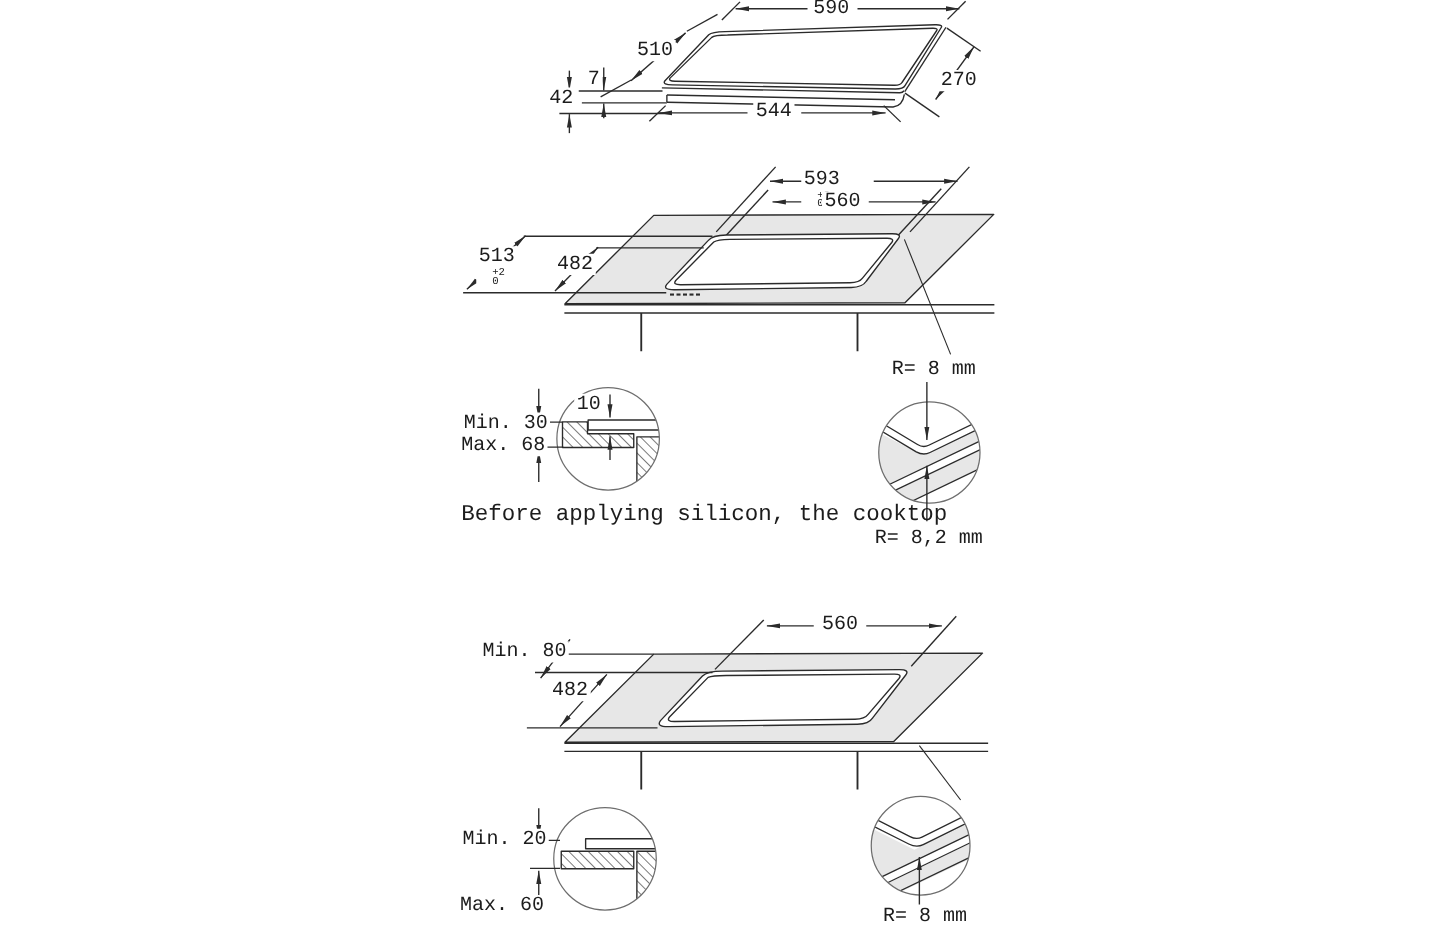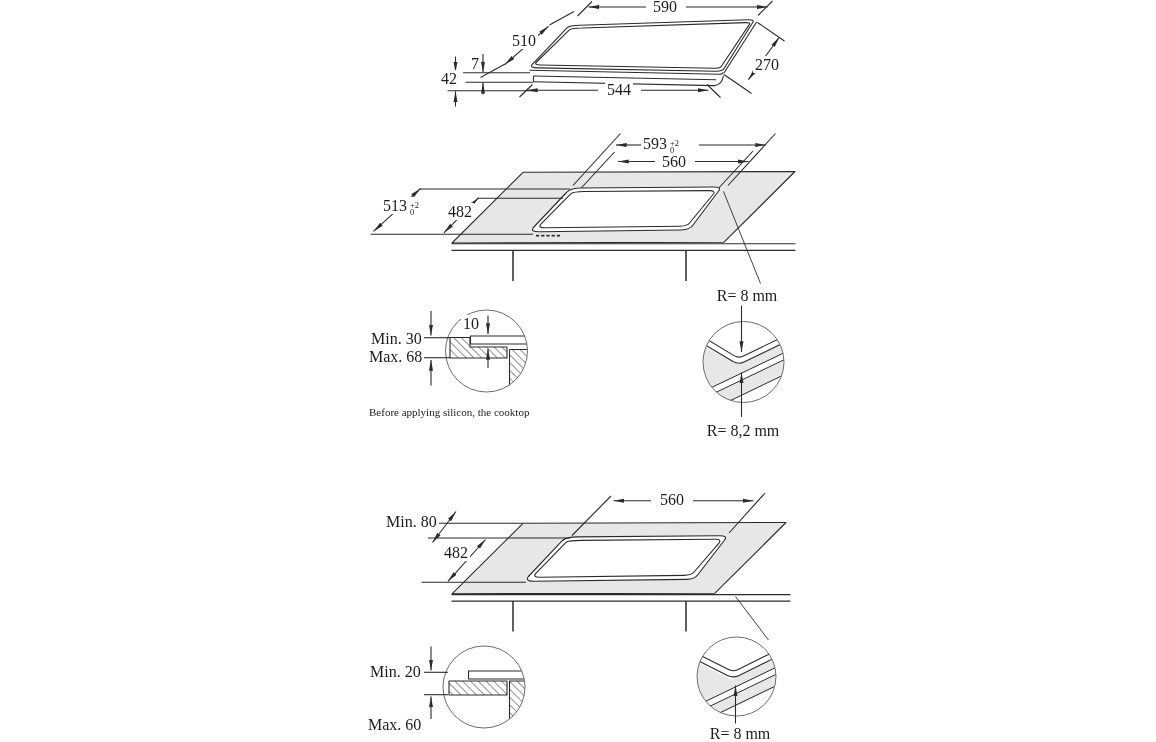--- a/index.html
+++ b/index.html
@@ -1,23 +1,23 @@
 <!DOCTYPE html>
 <html><head>
 <meta charset="utf-8">
 <style>
   html,body{margin:0;padding:0;background:#fff;}
   .stage{position:relative;width:1156px;height:742px;background:#fff;overflow:hidden;
-         font-family:Liberation Serif, serif;color:#1c1c1c;}
+         font-family:Liberation Mono, monospace;color:#1c1c1c;}
   svg{position:absolute;left:0;top:0;}
   .lbl{position:absolute;font-size:16px;line-height:17px;white-space:nowrap;
        background:#fff;padding:0 2px;}
   .ctr{transform:translateX(-50%);}
-  .note{font-size:11px;line-height:16px;background:transparent;padding:0;text-align:center;}
-  .dim-row{display:inline-flex;align-items:flex-end;}
+  .note{font-size:18px;line-height:16px;background:transparent;padding:0;text-align:center;}
+  .dim-row{display:inline-flex;align-items:center;flex-direction:column;}
   .tol{display:inline-flex;flex-direction:column;font-size:8.5px;line-height:6.5px;
        margin-left:3px;transform:translateY(1px);}
   .tol i{font-style:normal;display:block;}
 </style>
 </head>
 <body>
 
 <div class="stage">
 
 <svg width="1156" height="742" viewBox="0 0 1156 742" stroke="#2b2b2b" stroke-width="1.1" fill="none" stroke-linecap="butt" stroke-linejoin="round">

